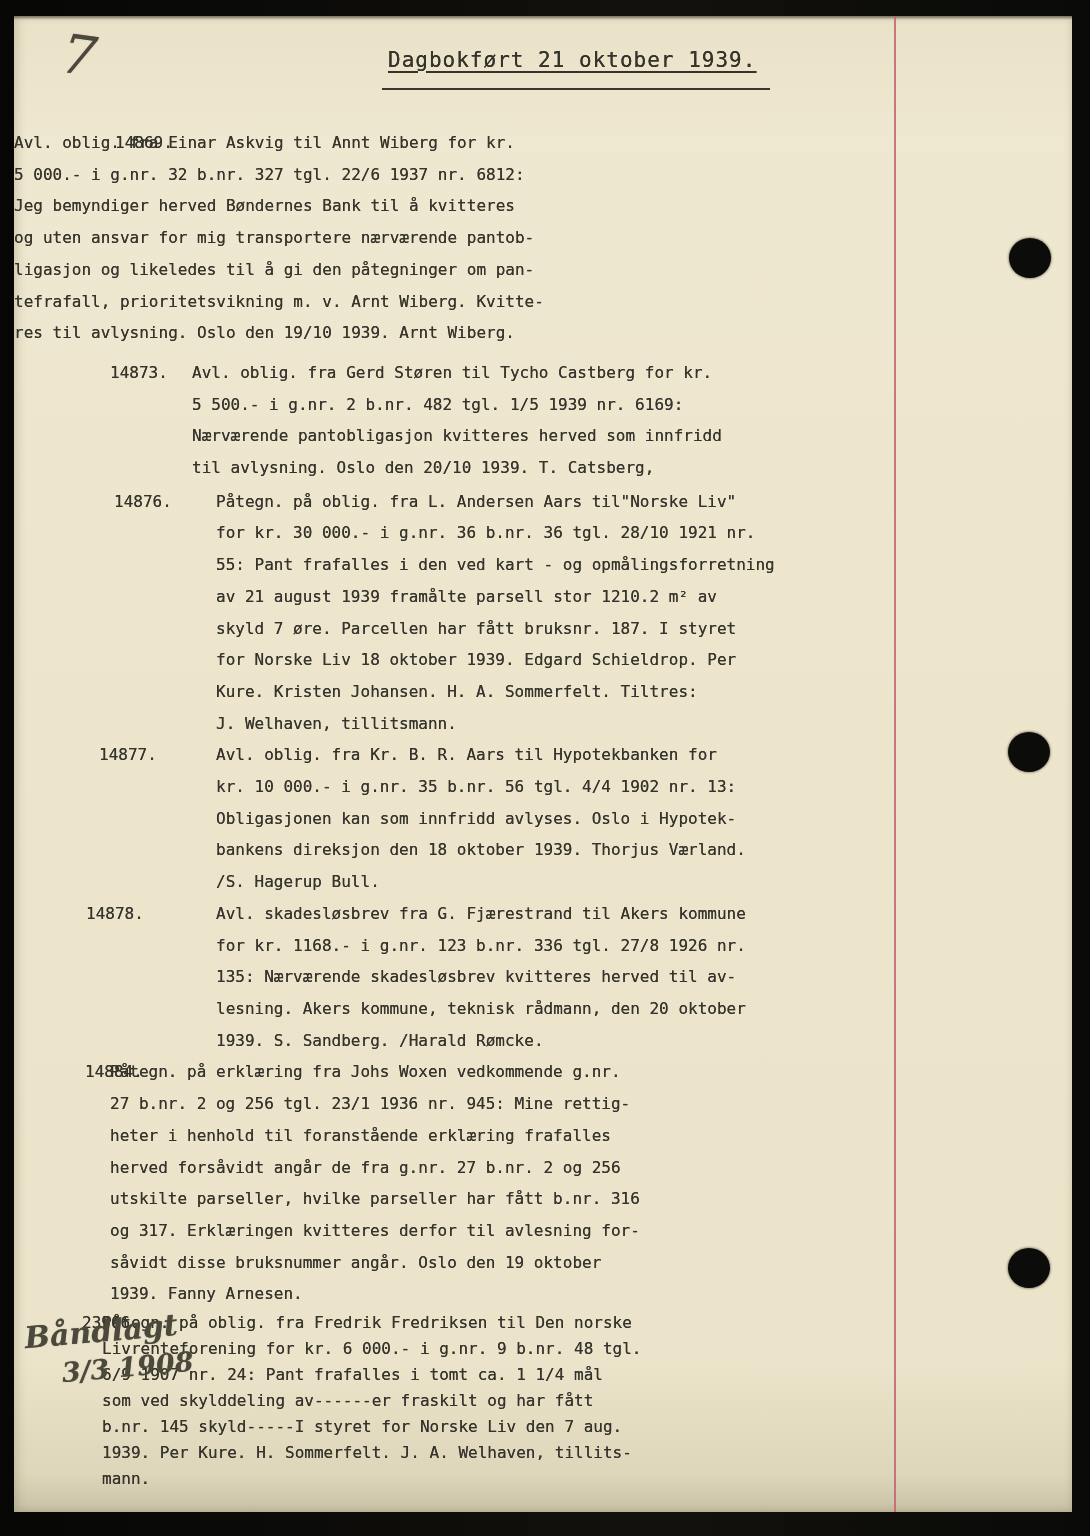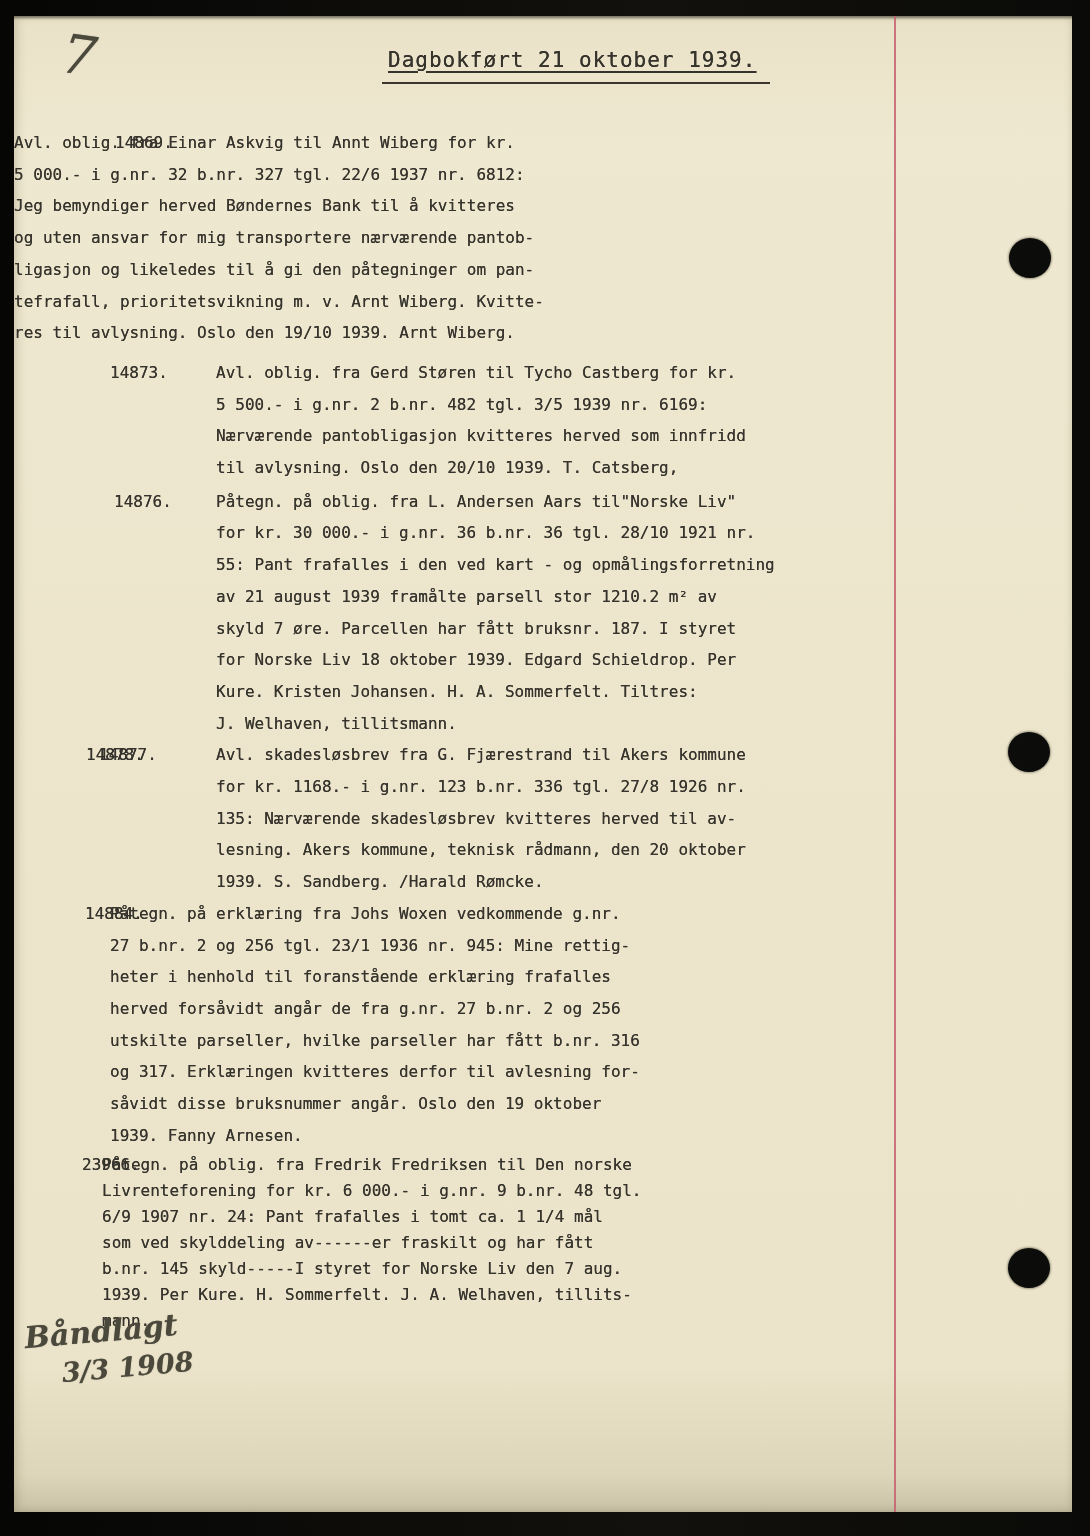--- a/index.html
+++ b/index.html
@@ -67,21 +67,21 @@
     font-size: 54px;
     font-weight: 400;
     transform: rotate(8deg);
     text-shadow: 0 0 1px rgba(75,72,60,0.6);
   }
   .title-wrap {
     position: absolute;
     left: 368px;
     top: 32px;
     border-bottom: 2px solid #3a372e;
-    padding: 0 14px 10px 6px;
+    padding: 0 14px 16px 6px;
     text-align: right;
   }
   .title {
     font-size: 21px;
     letter-spacing: 1px;
     color: #35332c;
     text-decoration: underline;
     text-underline-offset: 4px;
     text-shadow: 0 0 0.6px #35332c;
     white-space: nowrap;
@@ -104,21 +104,21 @@
     top: 0;
     white-space: nowrap;
   }
   .entry-text {
     white-space: pre-line;
   }
   
   .e0 { margin-bottom: 8px; }
   .e0 .entry-number { left: 101px; }
   .e0 .entry-text  { }
-  .e1 { margin-bottom: 2px; padding-left: 24px; }
+  .e1 { margin-bottom: 2px; }
   .e1 .entry-number { left: 96px; }
   .e1 .entry-text  { margin-left: 178px; }
   .e2 .entry-number { left: 100px; }
   .e2 .entry-text  { margin-left: 202px; }
   .e3 .entry-number { left: 85px; }
   .e3 .entry-text  { margin-left: 202px; }
   .e4 .entry-number { left: 72px; }
   .e4 .entry-text  { margin-left: 202px; }
   .e5 .entry-number { left: 71px; }
   .e5 .entry-text  { margin-left: 96px; }
@@ -172,39 +172,44 @@
 Jeg bemyndiger herved Bøndernes Bank til å kvitteres
 og uten ansvar for mig transportere nærværende pantob-
 ligasjon og likeledes til å gi den påtegninger om pan-
 tefrafall, prioritetsvikning m. v. Arnt Wiberg. Kvitte-
 res til avlysning. Oslo den 19/10 1939. Arnt Wiberg.</div>
       </div>
 
       <div class="entry e1">
         <span class="entry-number">14873.</span>
         <div class="entry-text">Avl. oblig. fra Gerd Støren til Tycho Castberg for kr.
-5 500.- i g.nr. 2 b.nr. 482 tgl. 3/5 1939 nr. 6169:
+5 500.- i g.nr. 2 b.nr. 482 tgl. 1/5 1939 nr. 6169:
 Nærværende pantobligasjon kvitteres herved som innfridd
 til avlysning. Oslo den 20/10 1939. T. Catsberg,</div>
       </div>
 
       <div class="entry e2">
         <span class="entry-number">14876.</span>
         <div class="entry-text">Påtegn. på oblig. fra L. Andersen Aars til"Norske Liv"
 for kr. 30 000.- i g.nr. 36 b.nr. 36 tgl. 28/10 1921 nr.
 55: Pant frafalles i den ved kart - og opmålingsforretning
 av 21 august 1939 framålte parsell stor 1210.2 m² av
 skyld 7 øre. Parcellen har fått bruksnr. 187. I styret
 for Norske Liv 18 oktober 1939. Edgard Schieldrop. Per
 Kure. Kristen Johansen. H. A. Sommerfelt. Tiltres:
 J. Welhaven, tillitsmann.</div>
       </div>
 
       <div class="entry e3">
         <span class="entry-number">14877.</span>
+        <div class="entry-text">Avl. oblig. fra Kr. B. R. Aars til Hypotekbanken for
+kr. 10 000.- i g.nr. 35 b.nr. 56 tgl. 4/4 1902 nr. 13:
+Obligasjonen kan som innfridd avlyses. Oslo i Hypotek-
+bankens direksjon den 18 oktober 1939. Thorjus Værland.
+/S. Hagerup Bull.</div>
       </div>
 
       <div class="entry e4">
         <span class="entry-number">14878.</span>
         <div class="entry-text">Avl. skadesløsbrev fra G. Fjærestrand til Akers kommune
 for kr. 1168.- i g.nr. 123 b.nr. 336 tgl. 27/8 1926 nr.
 135: Nærværende skadesløsbrev kvitteres herved til av-
 lesning. Akers kommune, teknisk rådmann, den 20 oktober
 1939. S. Sandberg. /Harald Rømcke.</div>
       </div>

